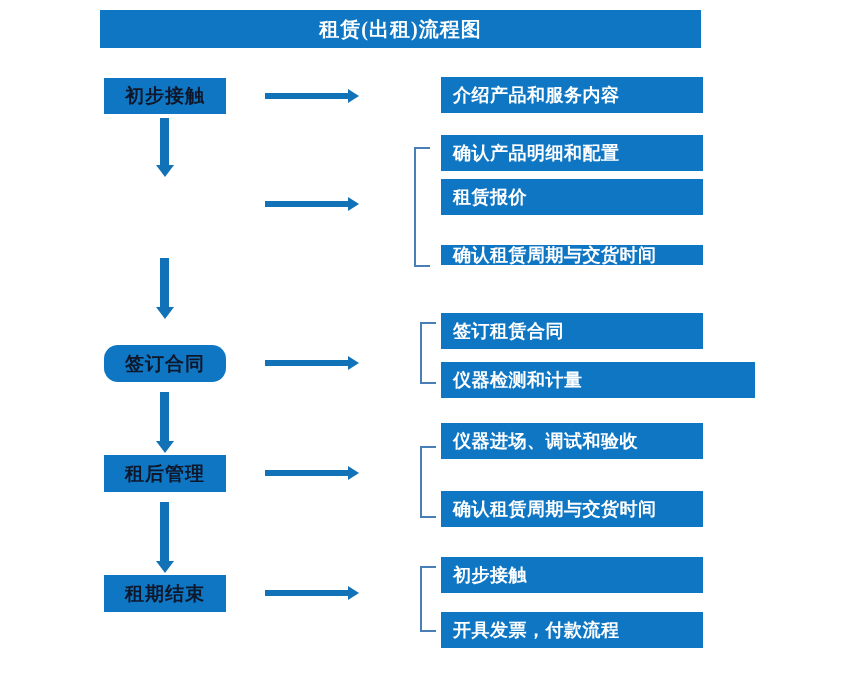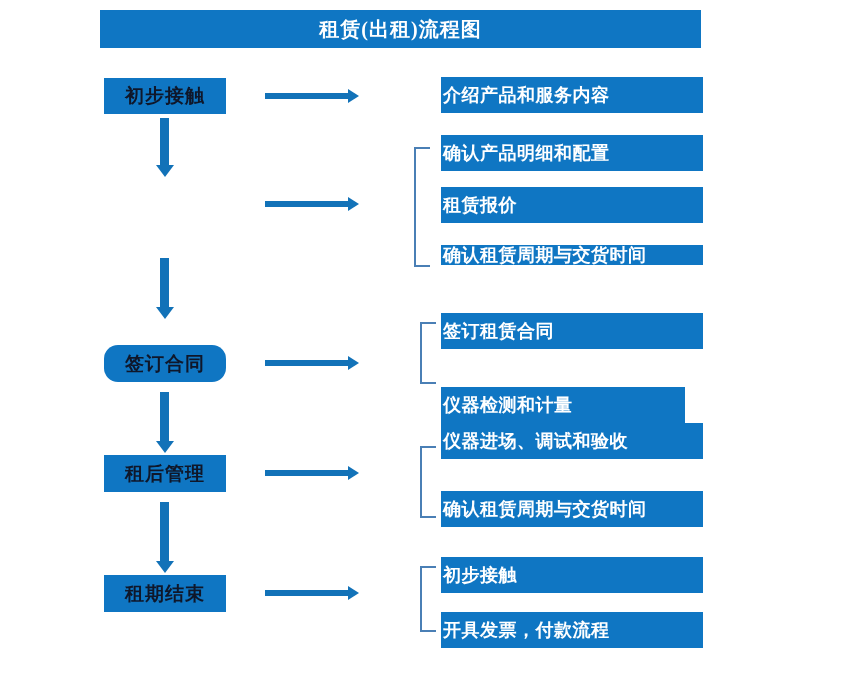--- a/index.html
+++ b/index.html
@@ -45,21 +45,21 @@
     letter-spacing: 1px;
   }
   .detail-box {
     position: absolute;
     background: #0f76c3;
     color: #ffffff;
     font-size: 18px;
     font-weight: bold;
     display: flex;
     align-items: center;
-    padding-left: 2px;
+    padding-left: 12px;
     box-sizing: border-box;
     letter-spacing: 0.5px;
   }
   
   .v-arrow {
     position: absolute;
     width: 9px;
     background: #1272b8;
   }
   .v-arrow::after {
@@ -119,35 +119,35 @@
 
 
   <div class="h-arrow" style="left:265px; top:201px; width:84px;"></div>
 
   <div class="v-arrow" style="left:160px; top:258px; height:50px;"></div>
 
   <div class="bracket" style="left:414px; top:147px; height:120px;"></div>
 
   <div class="detail-box" style="left:441px; top:135px; width:262px; height:36px;">确认产品明细和配置</div>
 
-  <div class="detail-box" style="left:441px; top:187px; width:262px; height:36px;">租赁报价</div>
+  <div class="detail-box" style="left:441px; top:179px; width:262px; height:36px;">租赁报价</div>
 
   <div class="detail-box" style="left:441px; top:245px; width:262px; height:20px;">确认租赁周期与交货时间</div>
 
   <div class="stage-box" style="left:104px; top:345px; width:122px; height:37px;border-radius:14px;">签订合同</div>
 
   <div class="h-arrow" style="left:265px; top:360px; width:84px;"></div>
 
   <div class="v-arrow" style="left:160px; top:392px; height:50px;"></div>
 
   <div class="bracket" style="left:420px; top:322px; height:62px;"></div>
 
   <div class="detail-box" style="left:441px; top:313px; width:262px; height:36px;">签订租赁合同</div>
 
-  <div class="detail-box" style="left:441px; top:362px; width:244px; height:36px;margin-top:25px;">仪器检测和计量</div>
+  <div class="detail-box" style="left:441px; top:362px; width:314px; height:36px;">仪器检测和计量</div>
 
   <div class="stage-box" style="left:104px; top:455px; width:122px; height:37px;">租后管理</div>
 
   <div class="h-arrow" style="left:265px; top:470px; width:84px;"></div>
 
   <div class="v-arrow" style="left:160px; top:502px; height:60px;"></div>
 
   <div class="bracket" style="left:420px; top:446px; height:72px;"></div>
 
   <div class="detail-box" style="left:441px; top:423px; width:262px; height:36px;">仪器进场、调试和验收</div>

